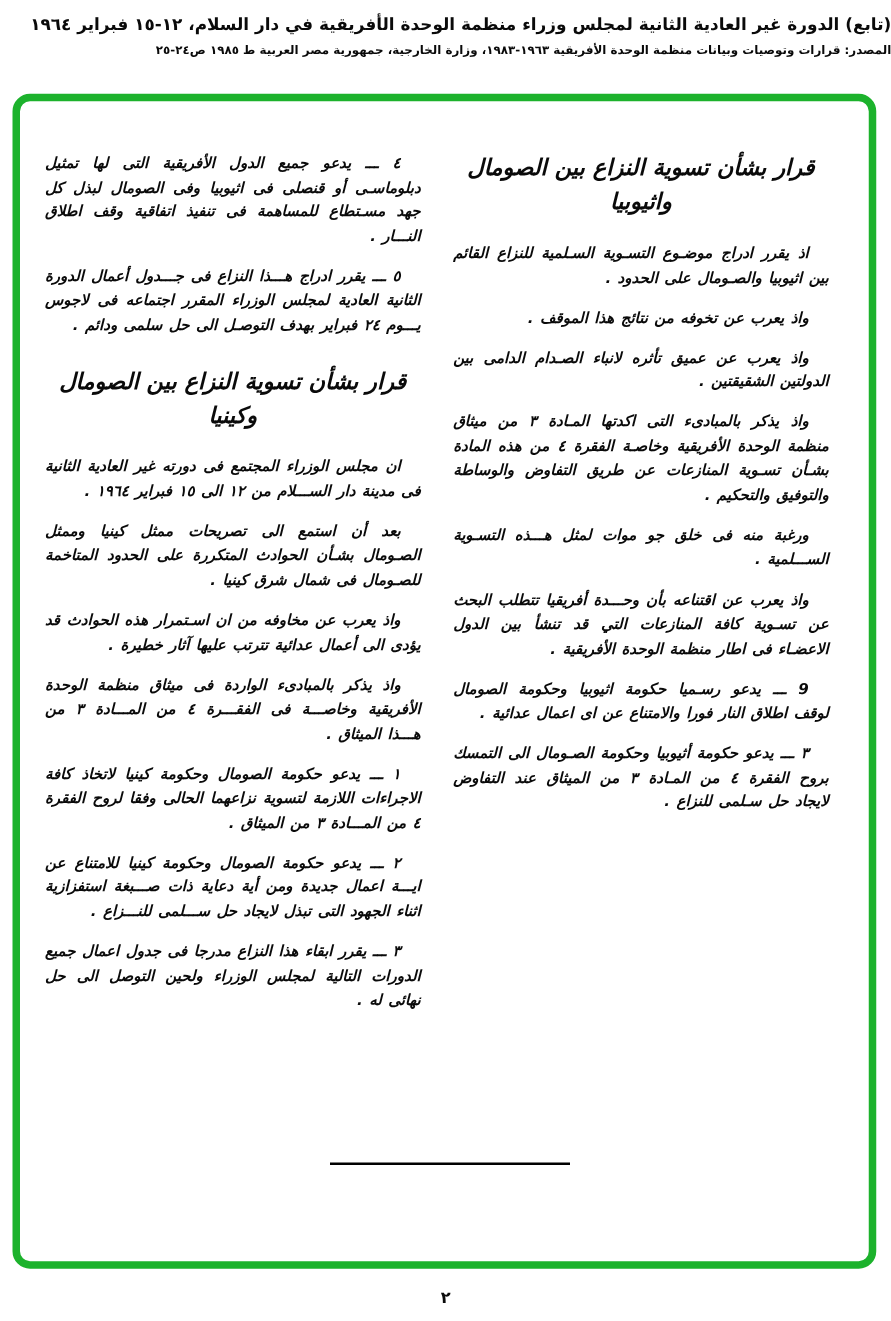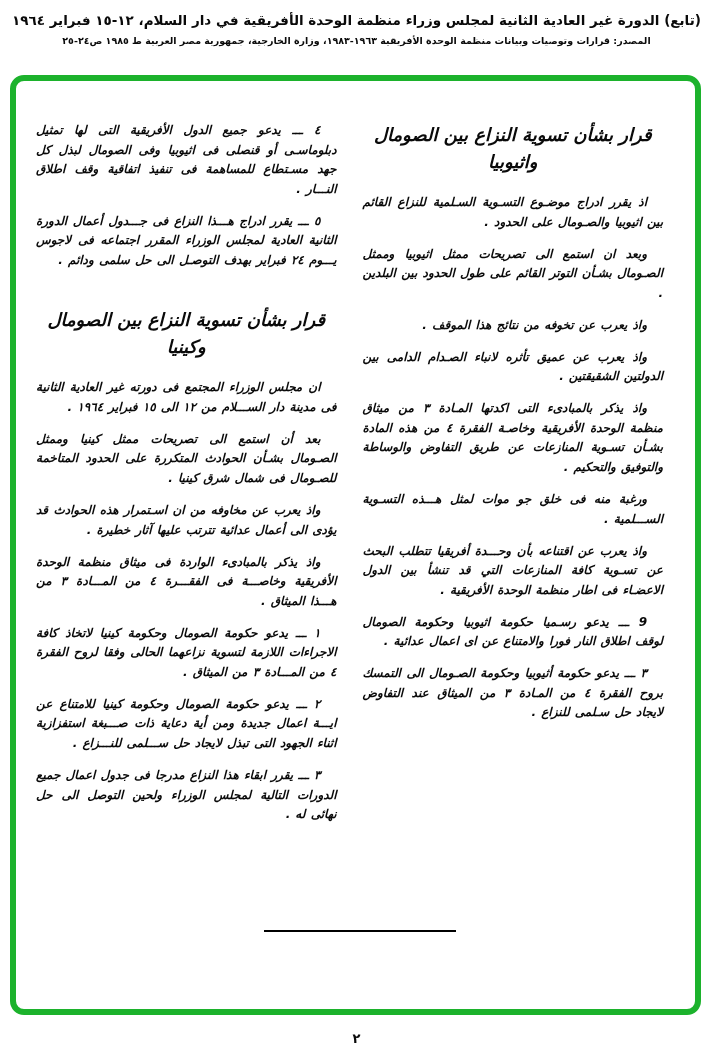--- a/index.html
+++ b/index.html
@@ -15,21 +15,21 @@
     font-family: "DejaVu Sans", sans-serif;
     color: #0a0a0a;
   }
 
   
   .page-header {
     position: absolute;
     top: 10px;
     left: 0;
     right: 0;
-    text-align: center;
+    text-align: right;
     direction: rtl;
   }
   .hdr-title {
     font-size: 13.5px;
     font-weight: 700;
     letter-spacing: 0.2px;
     line-height: 1.5;
   }
   .hdr-source {
     margin-top: 5px;
@@ -80,21 +80,21 @@
   }
 
   .res-heading {
     text-align: center;
     font-size: 18px;
     font-weight: 700;
     margin: 0 0 18px 0;
     line-height: 1.5;
   }
   .res-heading.kenya {
-    margin-top: 36px;
+    margin-top: 22px;
   }
 
   .para {
     font-size: 12px;
     font-weight: 700;
     line-height: 1.63;
     text-align: justify;
     text-indent: 16px;
     margin: 0 0 12.5px 0;
     word-spacing: 1px;
@@ -127,21 +127,20 @@
   <div class="hdr-source">المصدر: قرارات وتوصيات وبيانات منظمة الوحدة الأفريقية ١٩٦٣-١٩٨٣، وزارة الخارجية، جمهورية مصر العربية ط ١٩٨٥ ص٢٤-٢٥</div>
 </div>
 
 <div class="green-frame"></div>
 
 <div class="columns">
 
   <div class="col">
     <h2 class="res-heading">قرار بشأن تسوية النزاع بين الصومال واثيوبيا</h2>
     <p class="para">اذ يقرر ادراج موضـوع التسـوية السـلمية للنزاع القائم بين اثيوبيا والصـومال على الحدود .</p>
-    <p class="para">وبعد ان استمع الى تصريحات ممثل اثيوبيا وممثل الصـومال بشـأن التوتر القائم على طول الحدود بين البلدين .</p>
     <p class="para">واذ يعرب عن تخوفه من نتائج هذا الموقف .</p>
     <p class="para">واذ يعرب عن عميق تأثره لانباء الصـدام الدامى بين الدولتين الشقيقتين .</p>
     <p class="para">واذ يذكر بالمبادىء التى اكدتها المـادة ٣ من ميثاق منظمة الوحدة الأفريقية وخاصـة الفقرة ٤ من هذه المادة بشـأن تسـوية المنازعات عن طريق التفاوض والوساطة والتوفيق والتحكيم .</p>
     <p class="para">ورغبة منه فى خلق جو موات لمثل هـــذه التسـوية الســـلمية .</p>
     <p class="para">واذ يعرب عن اقتناعه بأن وحـــدة أفريقيا تتطلب البحث عن تسـوية كافة المنازعات التي قد تنشأ بين الدول الاعضـاء فى اطار منظمة الوحدة الأفريقية .</p>
     <p class="para">9 ـــ يدعو رسـميا حكومة اثيوبيا وحكومة الصومال لوقف اطلاق النار فورا والامتناع عن اى اعمال عدائية .</p>
     <p class="para">٣ ـــ يدعو حكومة أثيوبيا وحكومة الصـومال الى التمسك بروح الفقرة ٤ من المـادة ٣ من الميثاق عند التفاوض لايجاد حل سـلمى للنزاع .</p>
   </div>
 
   <div class="col">

